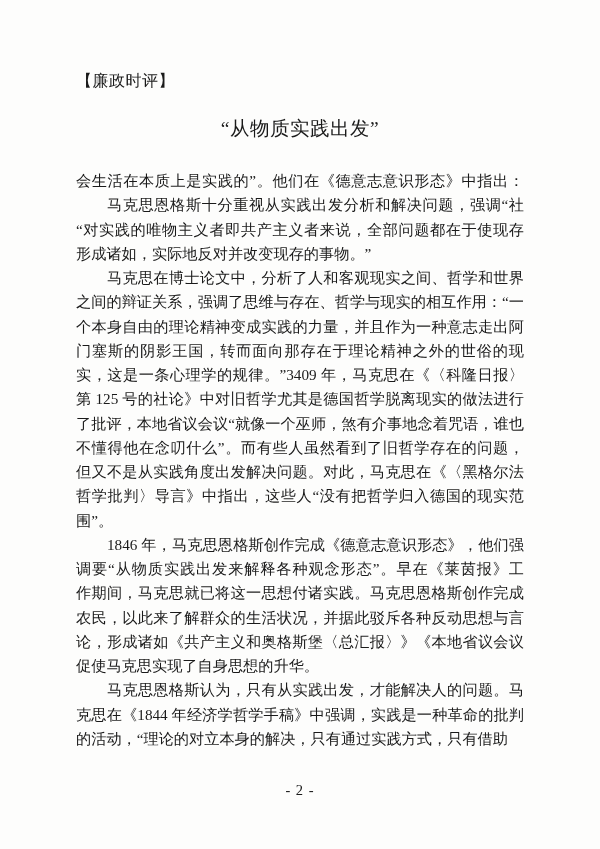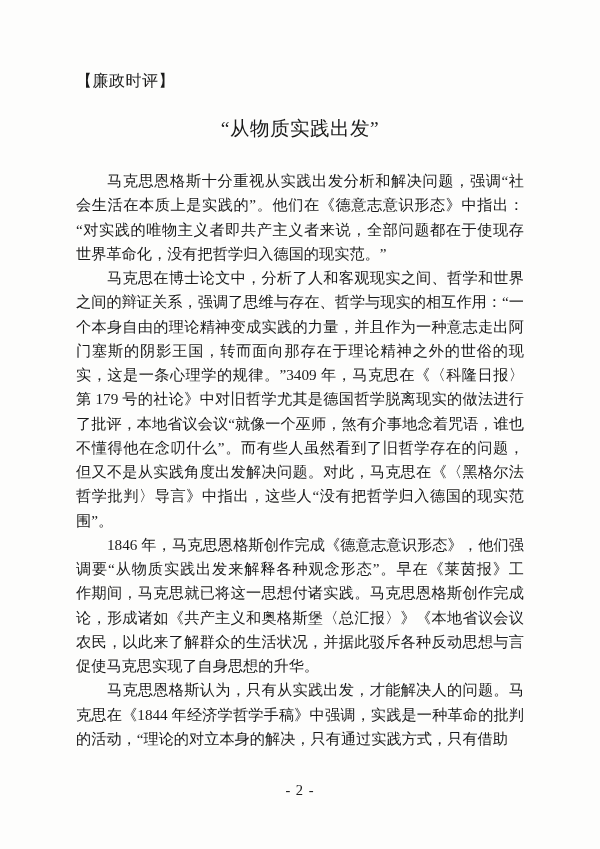--- a/index.html
+++ b/index.html
@@ -64,46 +64,46 @@
 
 <div class="page">
 
   <div class="section-label">【廉政时评】</div>
 
   <div class="doc-title">“从物质实践出发”</div>
 
   <div class="body-text">
 
     <div class="para">
+      <div class="line">会生活在本质上是实践的”。他们在《德意志意识形态》中指出：</div>
       <div class="line pfirst">马克思恩格斯十分重视从实践出发分析和解决问题，强调“社</div>
-      <div class="line">会生活在本质上是实践的”。他们在《德意志意识形态》中指出：</div>
       <div class="line">“对实践的唯物主义者即共产主义者来说，全部问题都在于使现存</div>
-      <div class="line plast">世界革命化，没有把哲学归入德国的现实范。”</div>
+      <div class="line plast">形成诸如，实际地反对并改变现存的事物。”</div>
     </div>
 
     <div class="para">
       <div class="line pfirst">马克思在博士论文中，分析了人和客观现实之间、哲学和世界</div>
       <div class="line">之间的辩证关系，强调了思维与存在、哲学与现实的相互作用：“一</div>
       <div class="line">个本身自由的理论精神变成实践的力量，并且作为一种意志走出阿</div>
       <div class="line">门塞斯的阴影王国，转而面向那存在于理论精神之外的世俗的现</div>
       <div class="line">实，这是一条心理学的规律。”3409 年，马克思在《〈科隆日报〉</div>
-      <div class="line">第 179 号的社论》中对旧哲学尤其是德国哲学脱离现实的做法进行</div>
+      <div class="line">第 125 号的社论》中对旧哲学尤其是德国哲学脱离现实的做法进行</div>
       <div class="line">了批评，本地省议会议“就像一个巫师，煞有介事地念着咒语，谁也</div>
       <div class="line">不懂得他在念叨什么”。而有些人虽然看到了旧哲学存在的问题，</div>
       <div class="line">但又不是从实践角度出发解决问题。对此，马克思在《〈黑格尔法</div>
       <div class="line">哲学批判〉导言》中指出，这些人“没有把哲学归入德国的现实范</div>
       <div class="line plast">围”。</div>
     </div>
 
     <div class="para">
       <div class="line pfirst">1846 年，马克思恩格斯创作完成《德意志意识形态》，他们强</div>
       <div class="line">调要“从物质实践出发来解释各种观念形态”。早在《莱茵报》工</div>
       <div class="line">作期间，马克思就已将这一思想付诸实践。马克思恩格斯创作完成</div>
+      <div class="line">农民，以此来了解群众的生活状况，并据此驳斥各种反动思想与言</div>
       <div class="line">论，形成诸如《共产主义和奥格斯堡〈总汇报〉》《本地省议会议</div>
-      <div class="line">农民，以此来了解群众的生活状况，并据此驳斥各种反动思想与言</div>
       <div class="line plast">促使马克思实现了自身思想的升华。</div>
     </div>
 
     <div class="para">
       <div class="line pfirst">马克思恩格斯认为，只有从实践出发，才能解决人的问题。马</div>
       <div class="line">克思在《1844 年经济学哲学手稿》中强调，实践是一种革命的批判</div>
       <div class="line plast">的活动，“理论的对立本身的解决，只有通过实践方式，只有借助</div>
     </div>
 
   </div>

